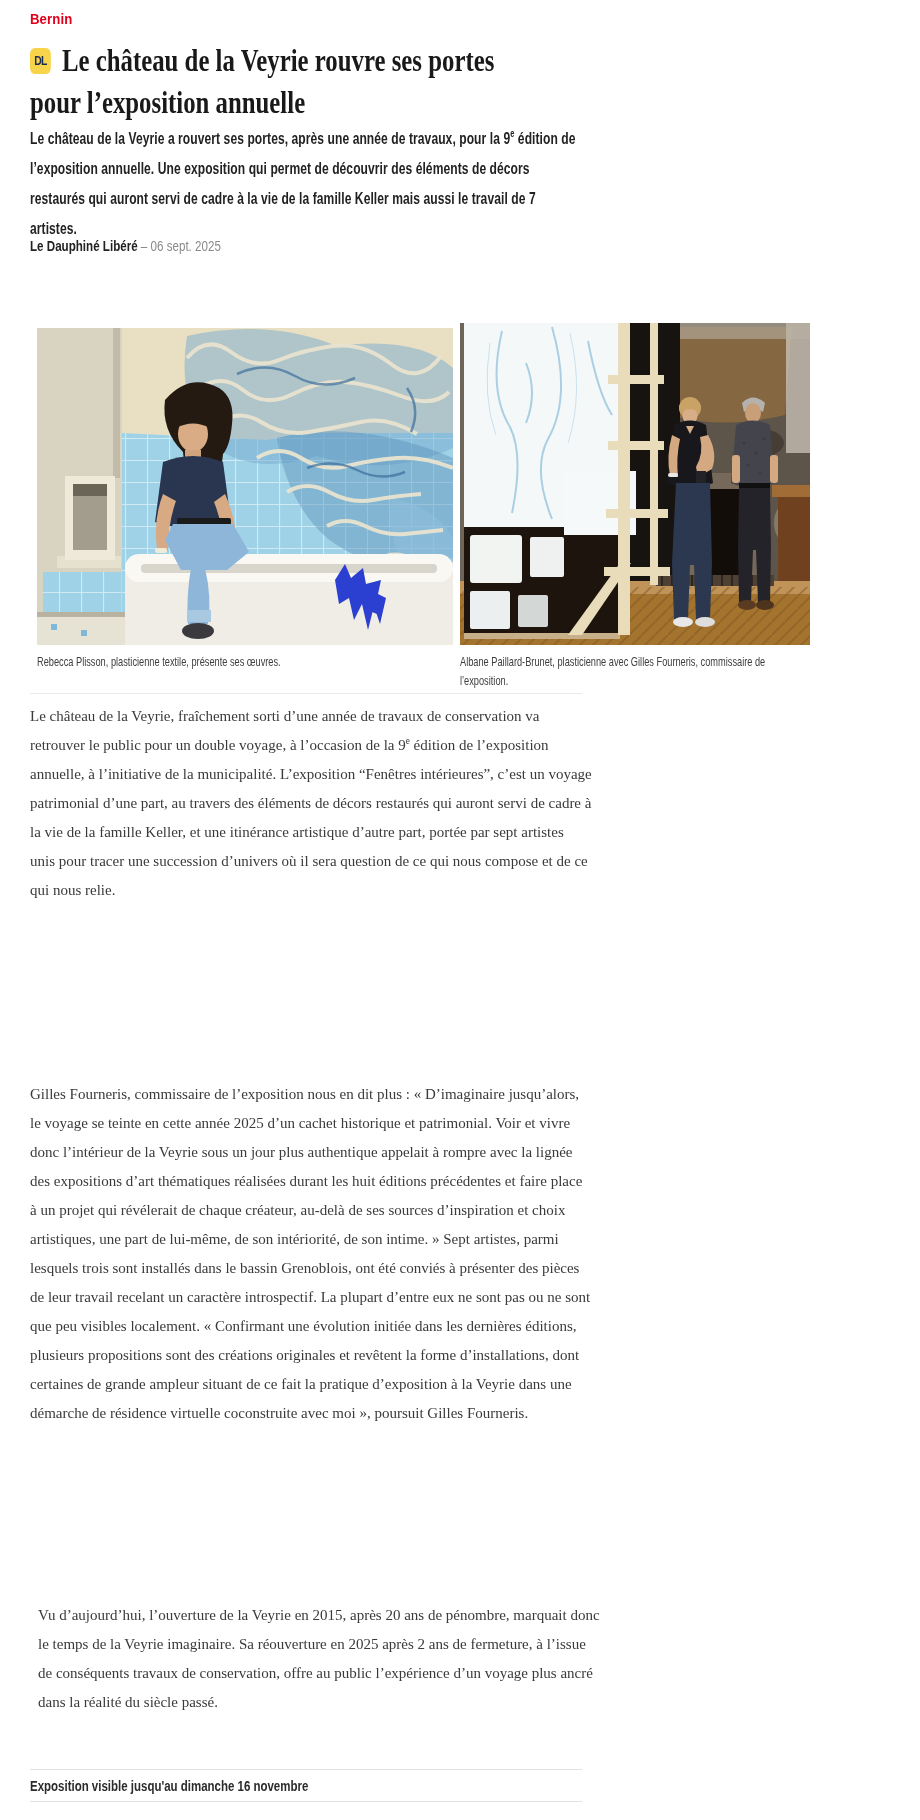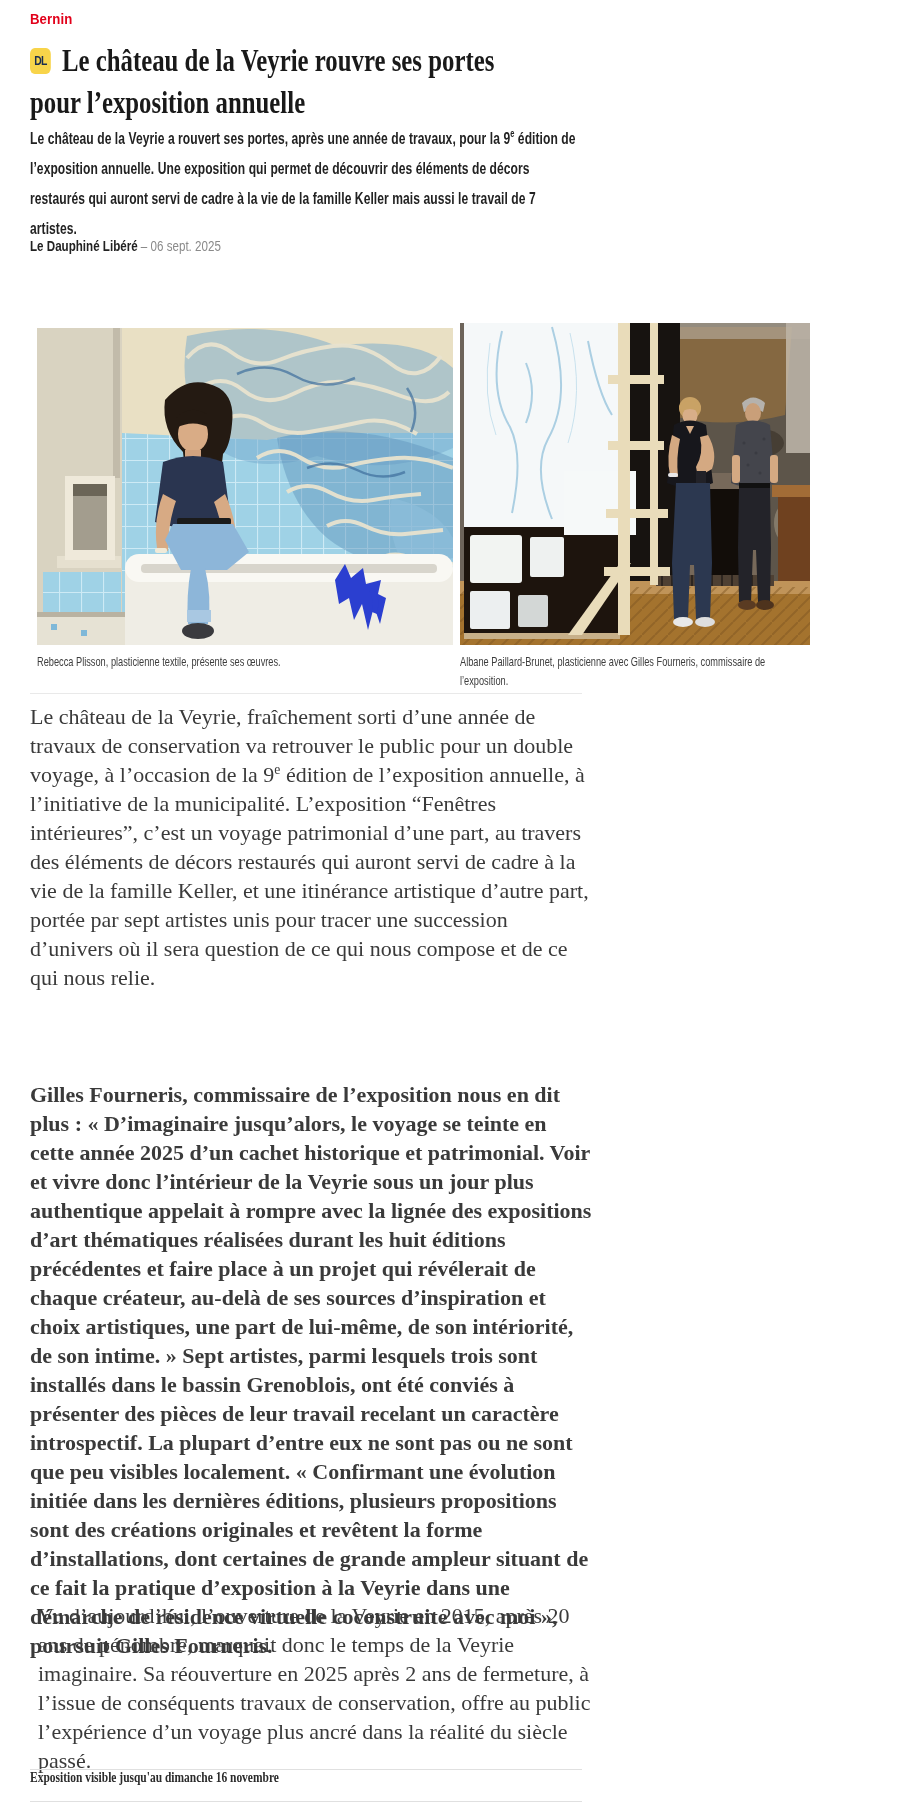--- a/index.html
+++ b/index.html
@@ -36,35 +36,35 @@
   .fig{overflow:hidden;background:#ddd;}
   #fig1{left:37px;top:328px;width:416px;height:317px;}
   #fig2{left:460px;top:323px;width:350px;height:322px;}
   .cap{font-size:13px;color:#3d3d3d;line-height:19px;transform:scaleX(.71);}
   #cap1{left:37px;top:652px;width:586px;}
   #cap2{left:460px;top:652px;width:493px;}
   .rule{height:1px;background:#e9e9e9;}
   #rule-top{left:30px;top:693px;width:552px;}
 
   
-  .para{font-family:"Liberation Serif","DejaVu Serif",serif;font-size:22px;line-height:29px;
+  .para{font-family:"Liberation Serif","DejaVu Serif",serif;font-size:15px;line-height:29px;
         color:#3a3a3a;width:562px;}
   #p1{left:30px;top:702px;}
-  #p2{left:30px;top:1080px;font-weight:bold;}
+  #p2{left:30px;top:1080px;}
   #p3{left:38px;top:1601px;}
 
   
   #subhead{left:30px;top:1009px;border-left:6px solid #e2001a;padding:3px 0 3px 19px;height:30px;}
   #subhead span{display:block;font-family:"Liberation Serif","DejaVu Serif",serif;font-weight:bold;
         color:#1d1d1d;font-size:21px;line-height:30px;white-space:nowrap;
         transform:scaleX(.8);transform-origin:0 0;}
 
   
   #footer{left:30px;top:1769px;width:552px;border-top:1px solid #e0e0e0;border-bottom:1px solid #e0e0e0;
-          height:31px;display:flex;align-items:flex-start;font-family:Liberation Serif, serif;}
+          height:31px;display:flex;align-items:center;}
   #footer span{font-size:14px;font-weight:bold;color:#2b2b2b;white-space:nowrap;
           transform:scaleX(.82);transform-origin:0 0;}
 </style>
 </head>
 <body>
 
 <div id="page">
 
   <div id="kicker" class="abs cond">Bernin</div>
 

